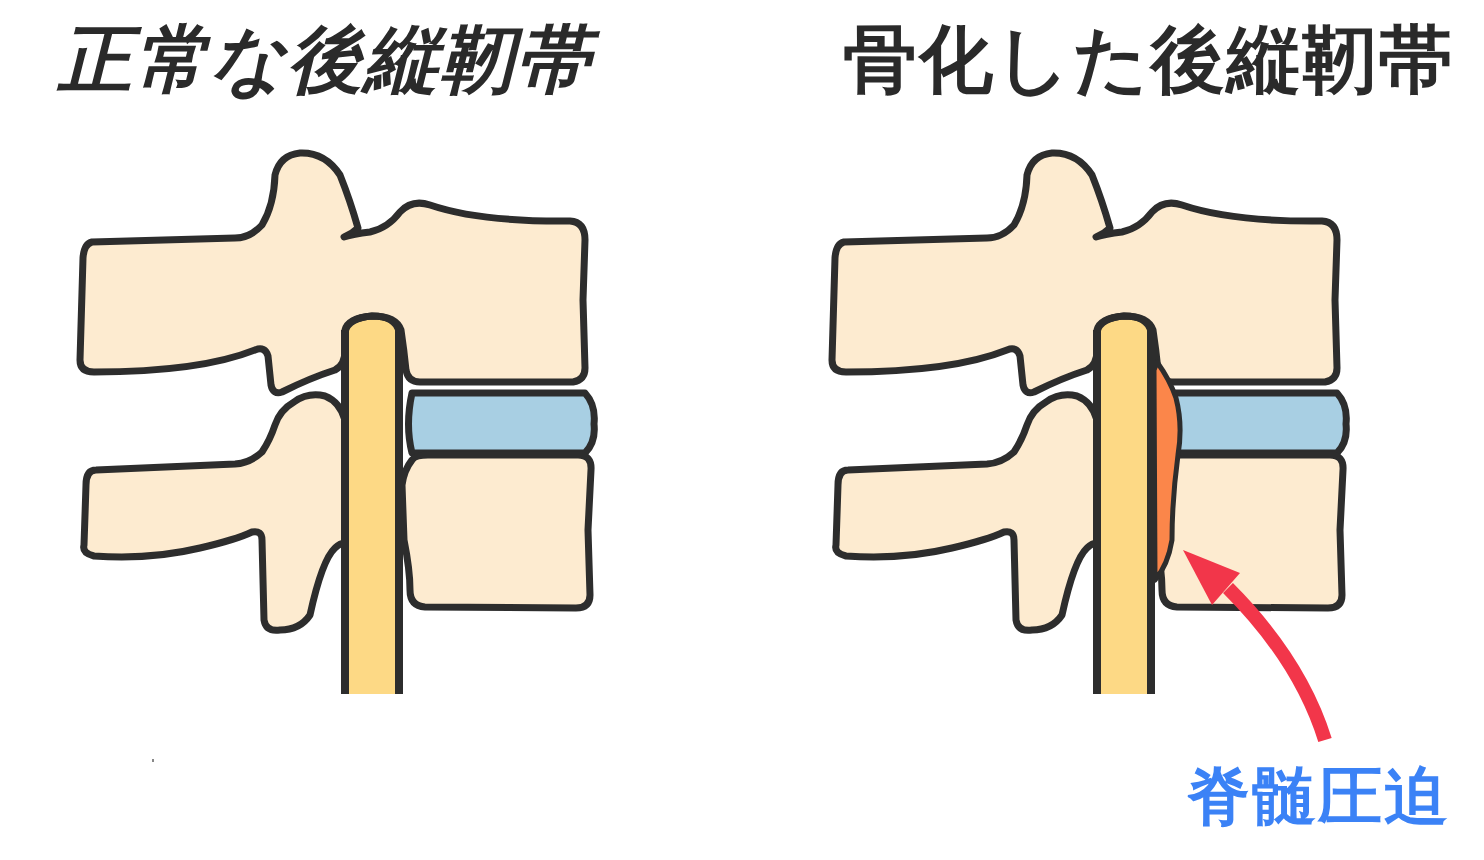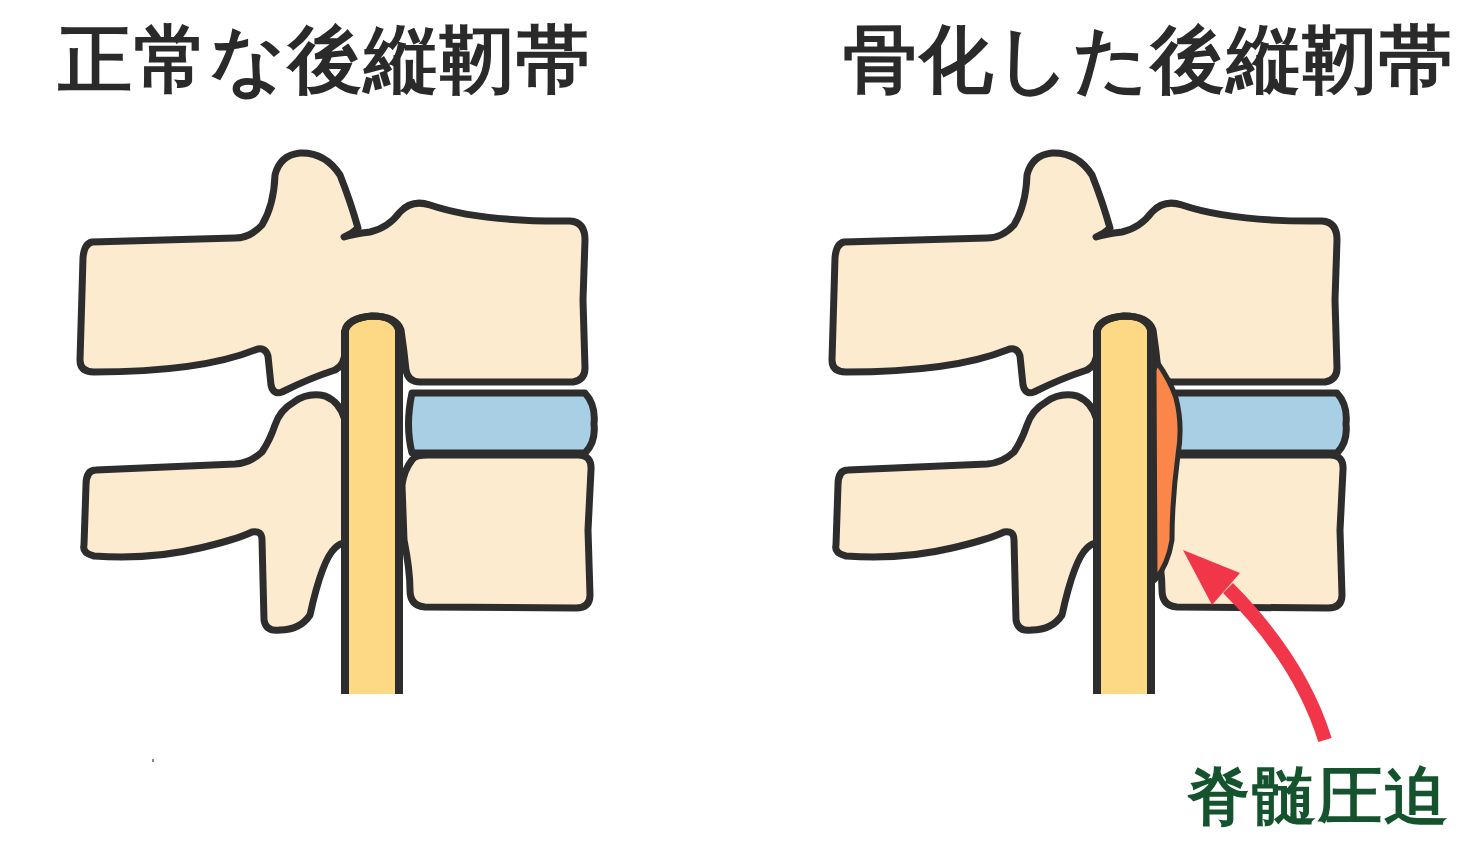--- a/index.html
+++ b/index.html
@@ -2,24 +2,24 @@
 <html><head>
 <meta charset="utf-8">
 <style>
   html, body { margin: 0; padding: 0; background: #ffffff; }
   body { width: 1484px; height: 860px; position: relative; overflow: hidden; font-family: "DejaVu Sans", sans-serif; }
   .title {
     position: absolute; top: 22px; font-weight: bold; font-size: 74px; color: #2a2a2a;
     letter-spacing: 2px; line-height: 1; white-space: nowrap;
     font-family: "DejaVu Sans", sans-serif;
   }
-  #title-left { left: 58px; }
+  #title-left { left: 58px; font-style: italic; }
   #title-right { left: 812px; margin-left: 31px; }
   .label-red {
-    position: absolute; left: 1186px; top: 764px; font-weight: bold; font-size: 64px; color: #14532d;
+    position: absolute; left: 1186px; top: 764px; font-weight: bold; font-size: 64px; color: #3b82f6;
     letter-spacing: 2px; line-height: 1; white-space: nowrap; font-family: "DejaVu Sans", sans-serif;
   }
   svg.diagram { position: absolute; left: 0; top: 0; }
   .dot { position: absolute; left: 152px; top: 759px; width: 2px; height: 3px; background: #888; }
 </style>
 </head>
 <body>
 
 <div id="title-left" class="title">正常な後縦靭帯</div>
 <div id="title-right" class="title">骨化した後縦靭帯</div>

